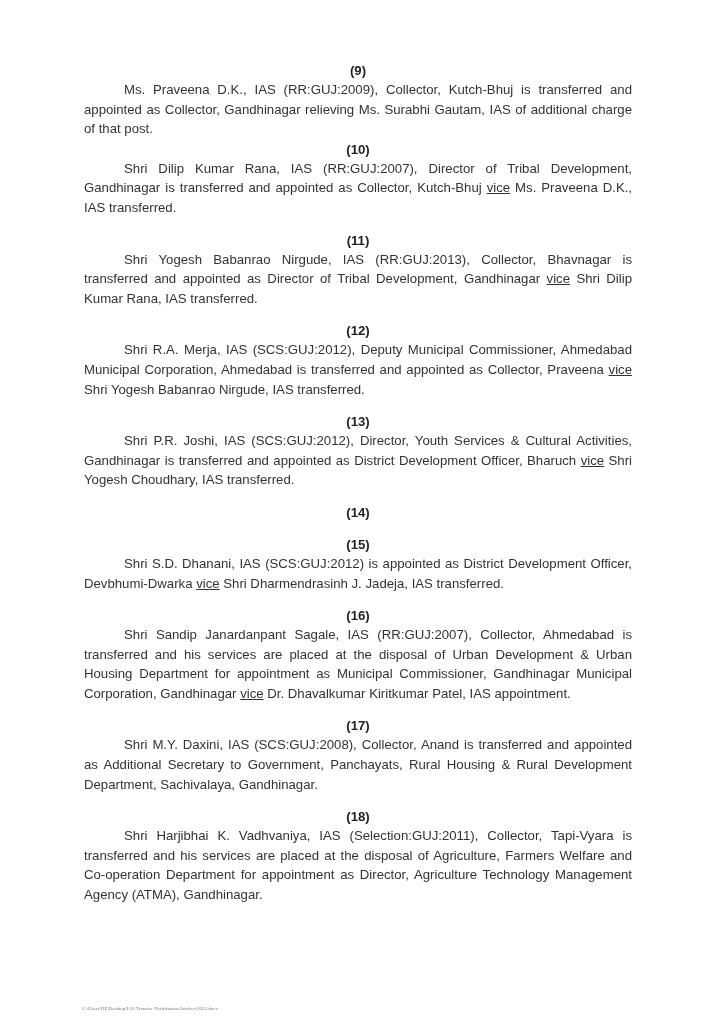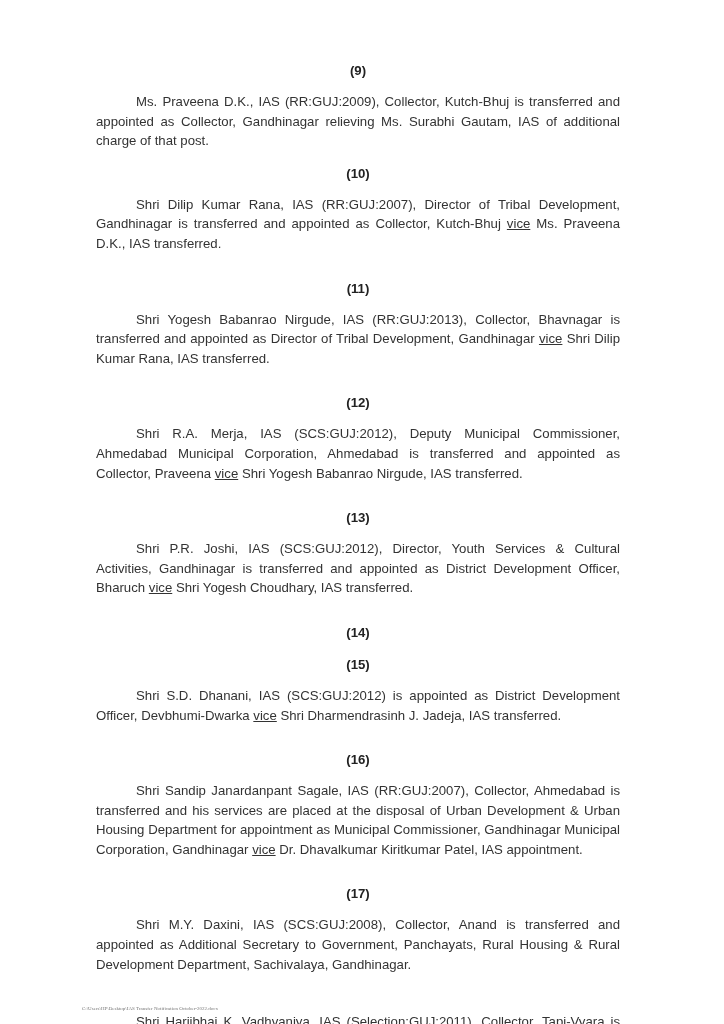--- a/index.html
+++ b/index.html
@@ -6,21 +6,21 @@
   body {
     width: 724px; height: 1024px; background: #ffffff; position: relative; overflow: hidden;
     font-family: "Liberation Sans", sans-serif; color: #2a2a2a;
   }
   .page { position: absolute; left: 84px; top: 62px; width: 548px; }
   .item { margin: 0; }
   .num {
     text-align: center; font-weight: bold; font-size: 13.2px; line-height: 18px; margin: 0; color: #222;
   }
   .para {
-    font-size: 13.2px; line-height: 19.6px; text-align: justify; text-indent: 40px; margin: 12px; color: #333;
+    font-size: 13.2px; line-height: 19.6px; text-align: justify; text-indent: 40px; margin: 0; color: #333;
   }
   .para u { text-decoration: underline; }
   .gap-s { height: 2px; }
   .gap-m { height: 14px; }
   .footer {
     position: absolute; left: 82px; top: 1006px; font-family: "Liberation Serif", serif;
     font-size: 5px; color: #777;
   }
 </style>
 </head>
@@ -65,17 +65,18 @@
     <p class="num">(16)</p>
     <p class="para"><span>Shri Sandip Janardanpant Sagale, IAS (RR:GUJ:2007), Collector, Ahmedabad is transferred and his services are placed at the disposal of Urban Development &amp; Urban Housing Department for appointment as Municipal Commissioner, Gandhinagar Municipal Corporation, Gandhinagar </span><u>vice</u><span> Dr. Dhavalkumar Kiritkumar Patel, IAS appointment.</span></p>
   </div>
   <div class="gap-m"></div>
   <div class="item">
     <p class="num">(17)</p>
     <p class="para"><span>Shri M.Y. Daxini, IAS (SCS:GUJ:2008), Collector, Anand is transferred and appointed as Additional Secretary to Government, Panchayats, Rural Housing &amp; Rural Development Department, Sachivalaya, Gandhinagar.</span></p>
   </div>
   <div class="gap-m"></div>
   <div class="item">
+    <p class="num">(18)</p>
     <p class="para"><span>Shri Harjibhai K. Vadhvaniya, IAS (Selection:GUJ:2011), Collector, Tapi-Vyara is transferred and his services are placed at the disposal of Agriculture, Farmers Welfare and Co-operation Department for appointment as Director, Agriculture Technology Management Agency (ATMA), Gandhinagar.</span></p>
   </div>
 </div>
 
 <div class="footer">C:\Users\HP\Desktop\IAS Transfer Notification October-2022.docx</div>
 
 </body></html>

